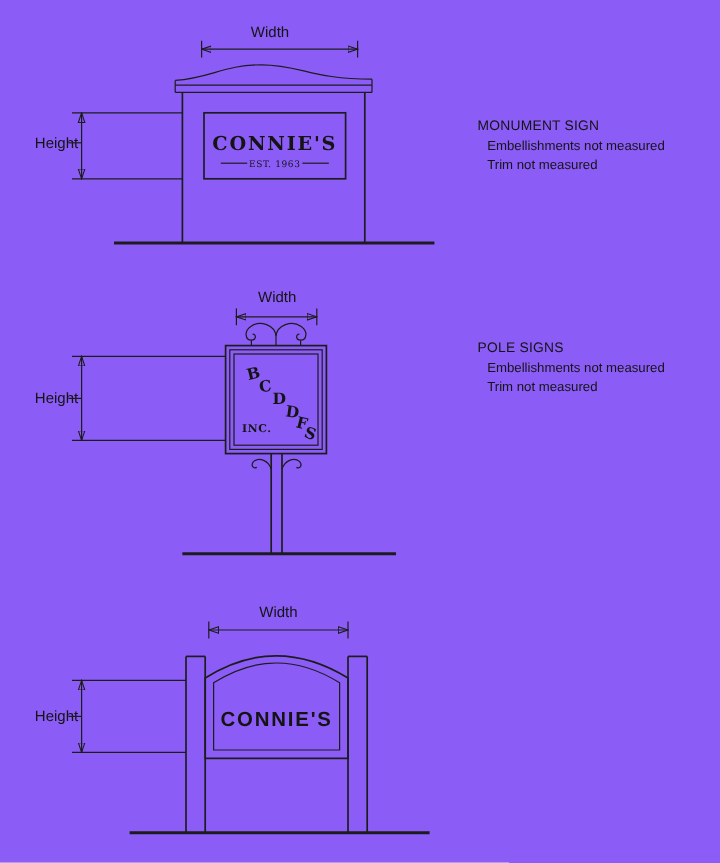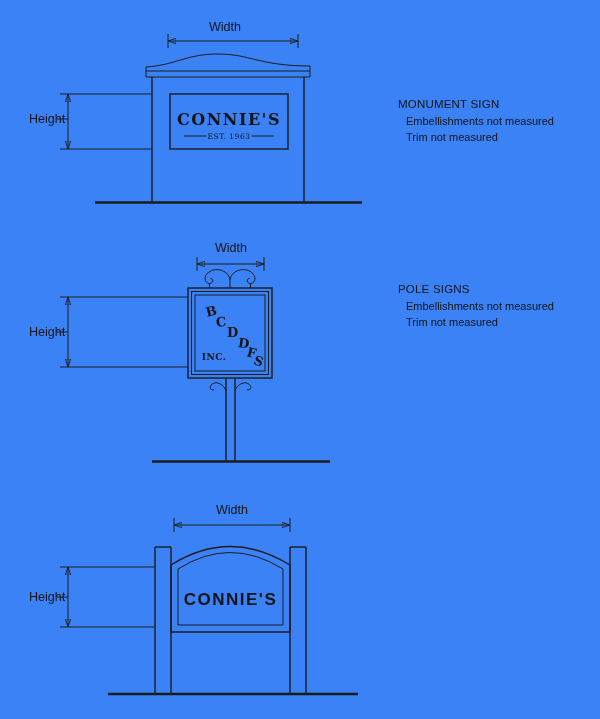--- a/index.html
+++ b/index.html
@@ -1,16 +1,16 @@
 <!DOCTYPE html>
 <html><head>
 <meta charset="utf-8">
 <style>
   html,body{margin:0;padding:0;background:#ffffff;}
-  .canvas{position:relative;width:600px;height:719px;background:#3b82f6;overflow:hidden;
+  .canvas{position:relative;width:600px;height:719px;background:#8b5cf6;overflow:hidden;
           font-family:"Liberation Sans",sans-serif;}
   svg{display:block;}
   svg line, svg path, svg rect{stroke:#1c1c1c;fill:none;stroke-width:1;}
   svg .med{stroke-width:1.4;}
   svg .ground{stroke-width:2.4;}
   svg text{fill:#141414;stroke:none;}
   .dim-label{font:12.5px "Liberation Sans",sans-serif;}
   .ann-title{font:11.5px "Liberation Sans",sans-serif;letter-spacing:.2px;}
   .ann-note{font:11px "Liberation Sans",sans-serif;}
   .sign-serif{font:600 16px "DejaVu Serif",serif;letter-spacing:1.5px;}

